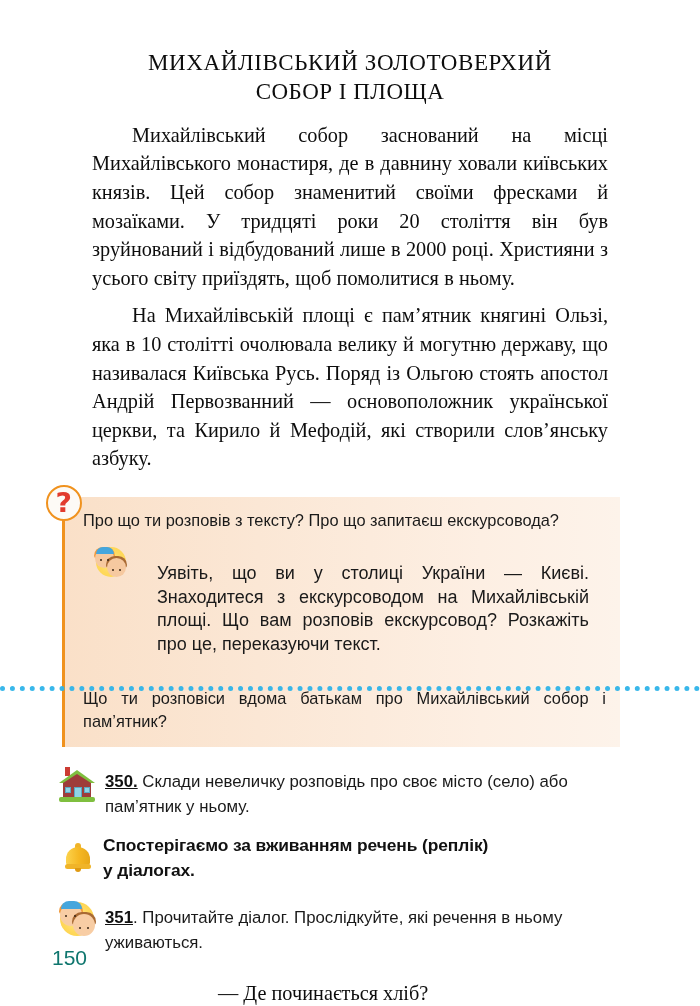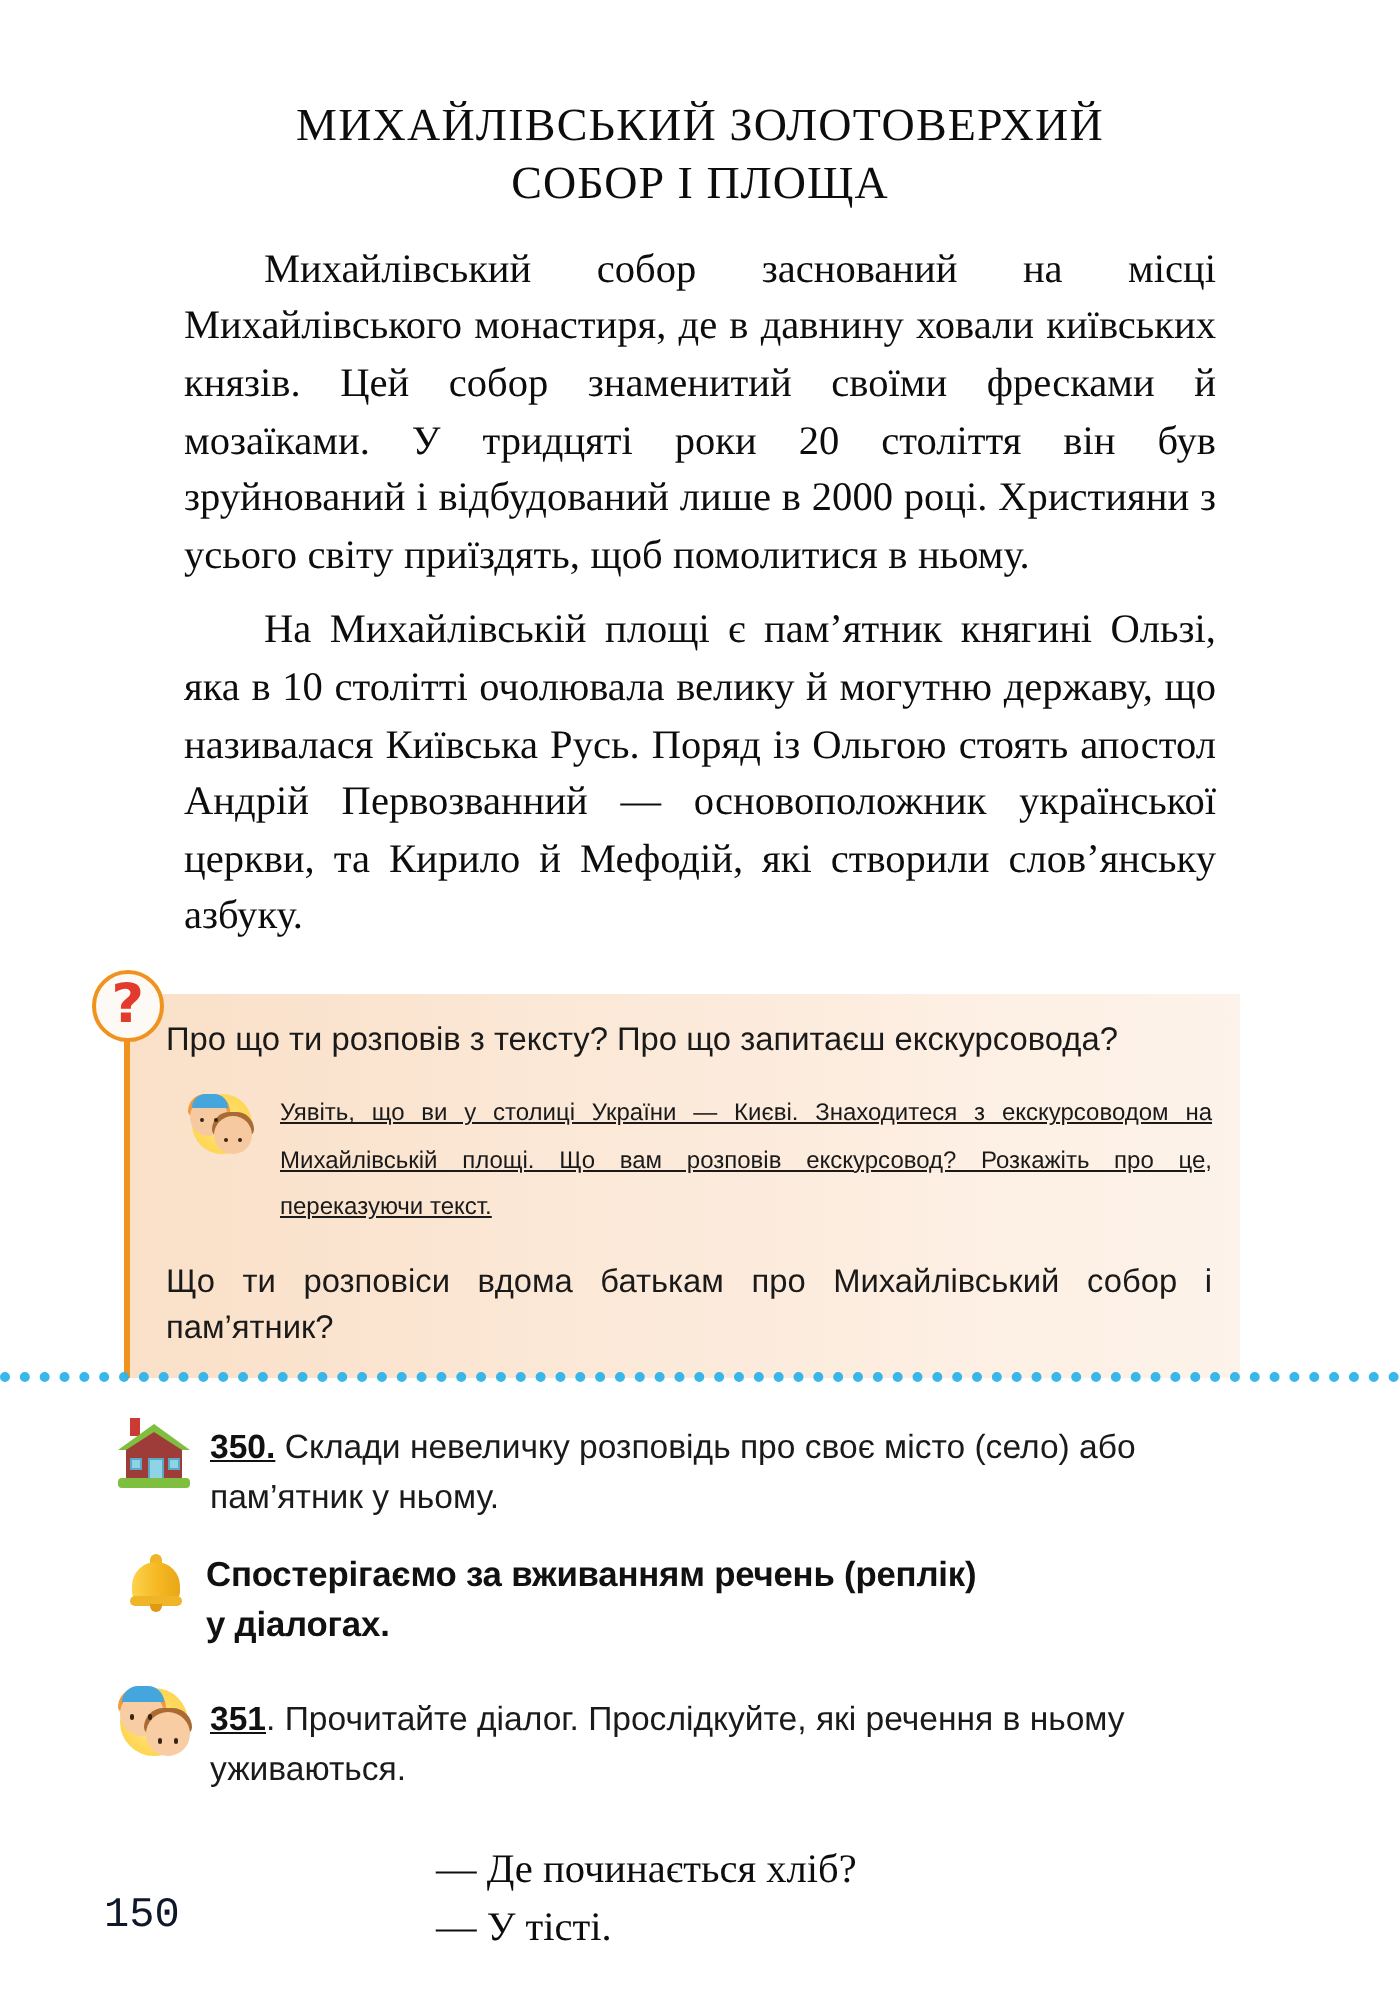--- a/index.html
+++ b/index.html
@@ -158,28 +158,27 @@
     border-radius: 11px 11px 4px 4px;
     background: #a96a33;
   }
   .kids-icon .eye { position: absolute; width: 2px; height: 2px; border-radius: 50%; background: #3a2415; }
   .kids-icon .e1 { left: 7px; top: 12px; }
   .kids-icon .e2 { left: 14px; top: 12px; }
   .kids-icon .e3 { left: 19px; top: 22px; }
   .kids-icon .e4 { left: 26px; top: 22px; }
 
   .callout-sub .sub-text {
-    font-size: 12px;
+    font-size: 18px;
     line-height: 23.4px;
     color: #1a1a1a;
     text-align: justify;
     text-justify: inter-word;
-    margin: 0;
+    margin: 17px;
     flex: 1 1 auto;
-    text-decoration: underline;
   }
 
   
   .exercise {
     display: flex;
     align-items: flex-start;
     margin-top: 22px;
     margin-left: 57px;
     width: 560px;
     font-family: "Liberation Sans", "DejaVu Sans", sans-serif;
@@ -273,21 +272,21 @@
     left: 0;
     width: 700px;
     height: 6px;
     border-top: 5px dotted #2fb4e9;
     opacity: 0.95;
   }
 
   
   .bell-section {
     display: flex;
-    align-items: flex-start;
+    align-items: flex-end;
     margin-top: 14px;
     margin-left: 57px;
     width: 560px;
     font-family: "Liberation Sans", "DejaVu Sans", sans-serif;
   }
   .bell-wrap { flex: 0 0 auto; width: 46px; height: 44px; position: relative; margin-top: -2px; }
   .bell {
     position: absolute;
     left: 8px; top: 4px;
     width: 26px; height: 27px;
@@ -330,23 +329,23 @@
     line-height: 28.2px;
     color: #0d0d0d;
     white-space: nowrap;
   }
 
   
   .page-number {
     position: absolute;
     left: 52px;
     bottom: 36px;
-    font-family: Liberation Mono, monospace;
+    font-family: Liberation Sans, sans-serif;
     font-size: 21px;
-    color: #0f172a;
+    color: #0f766e;
   }
 </style>
 </head>
 <body>
 
 <div class="page">
 
   <h1 class="title">
     <span class="title-line first">МИХАЙЛІВСЬКИЙ  ЗОЛОТОВЕРХИЙ</span>
     <span class="title-line second">СОБОР  І ПЛОЩА</span>

